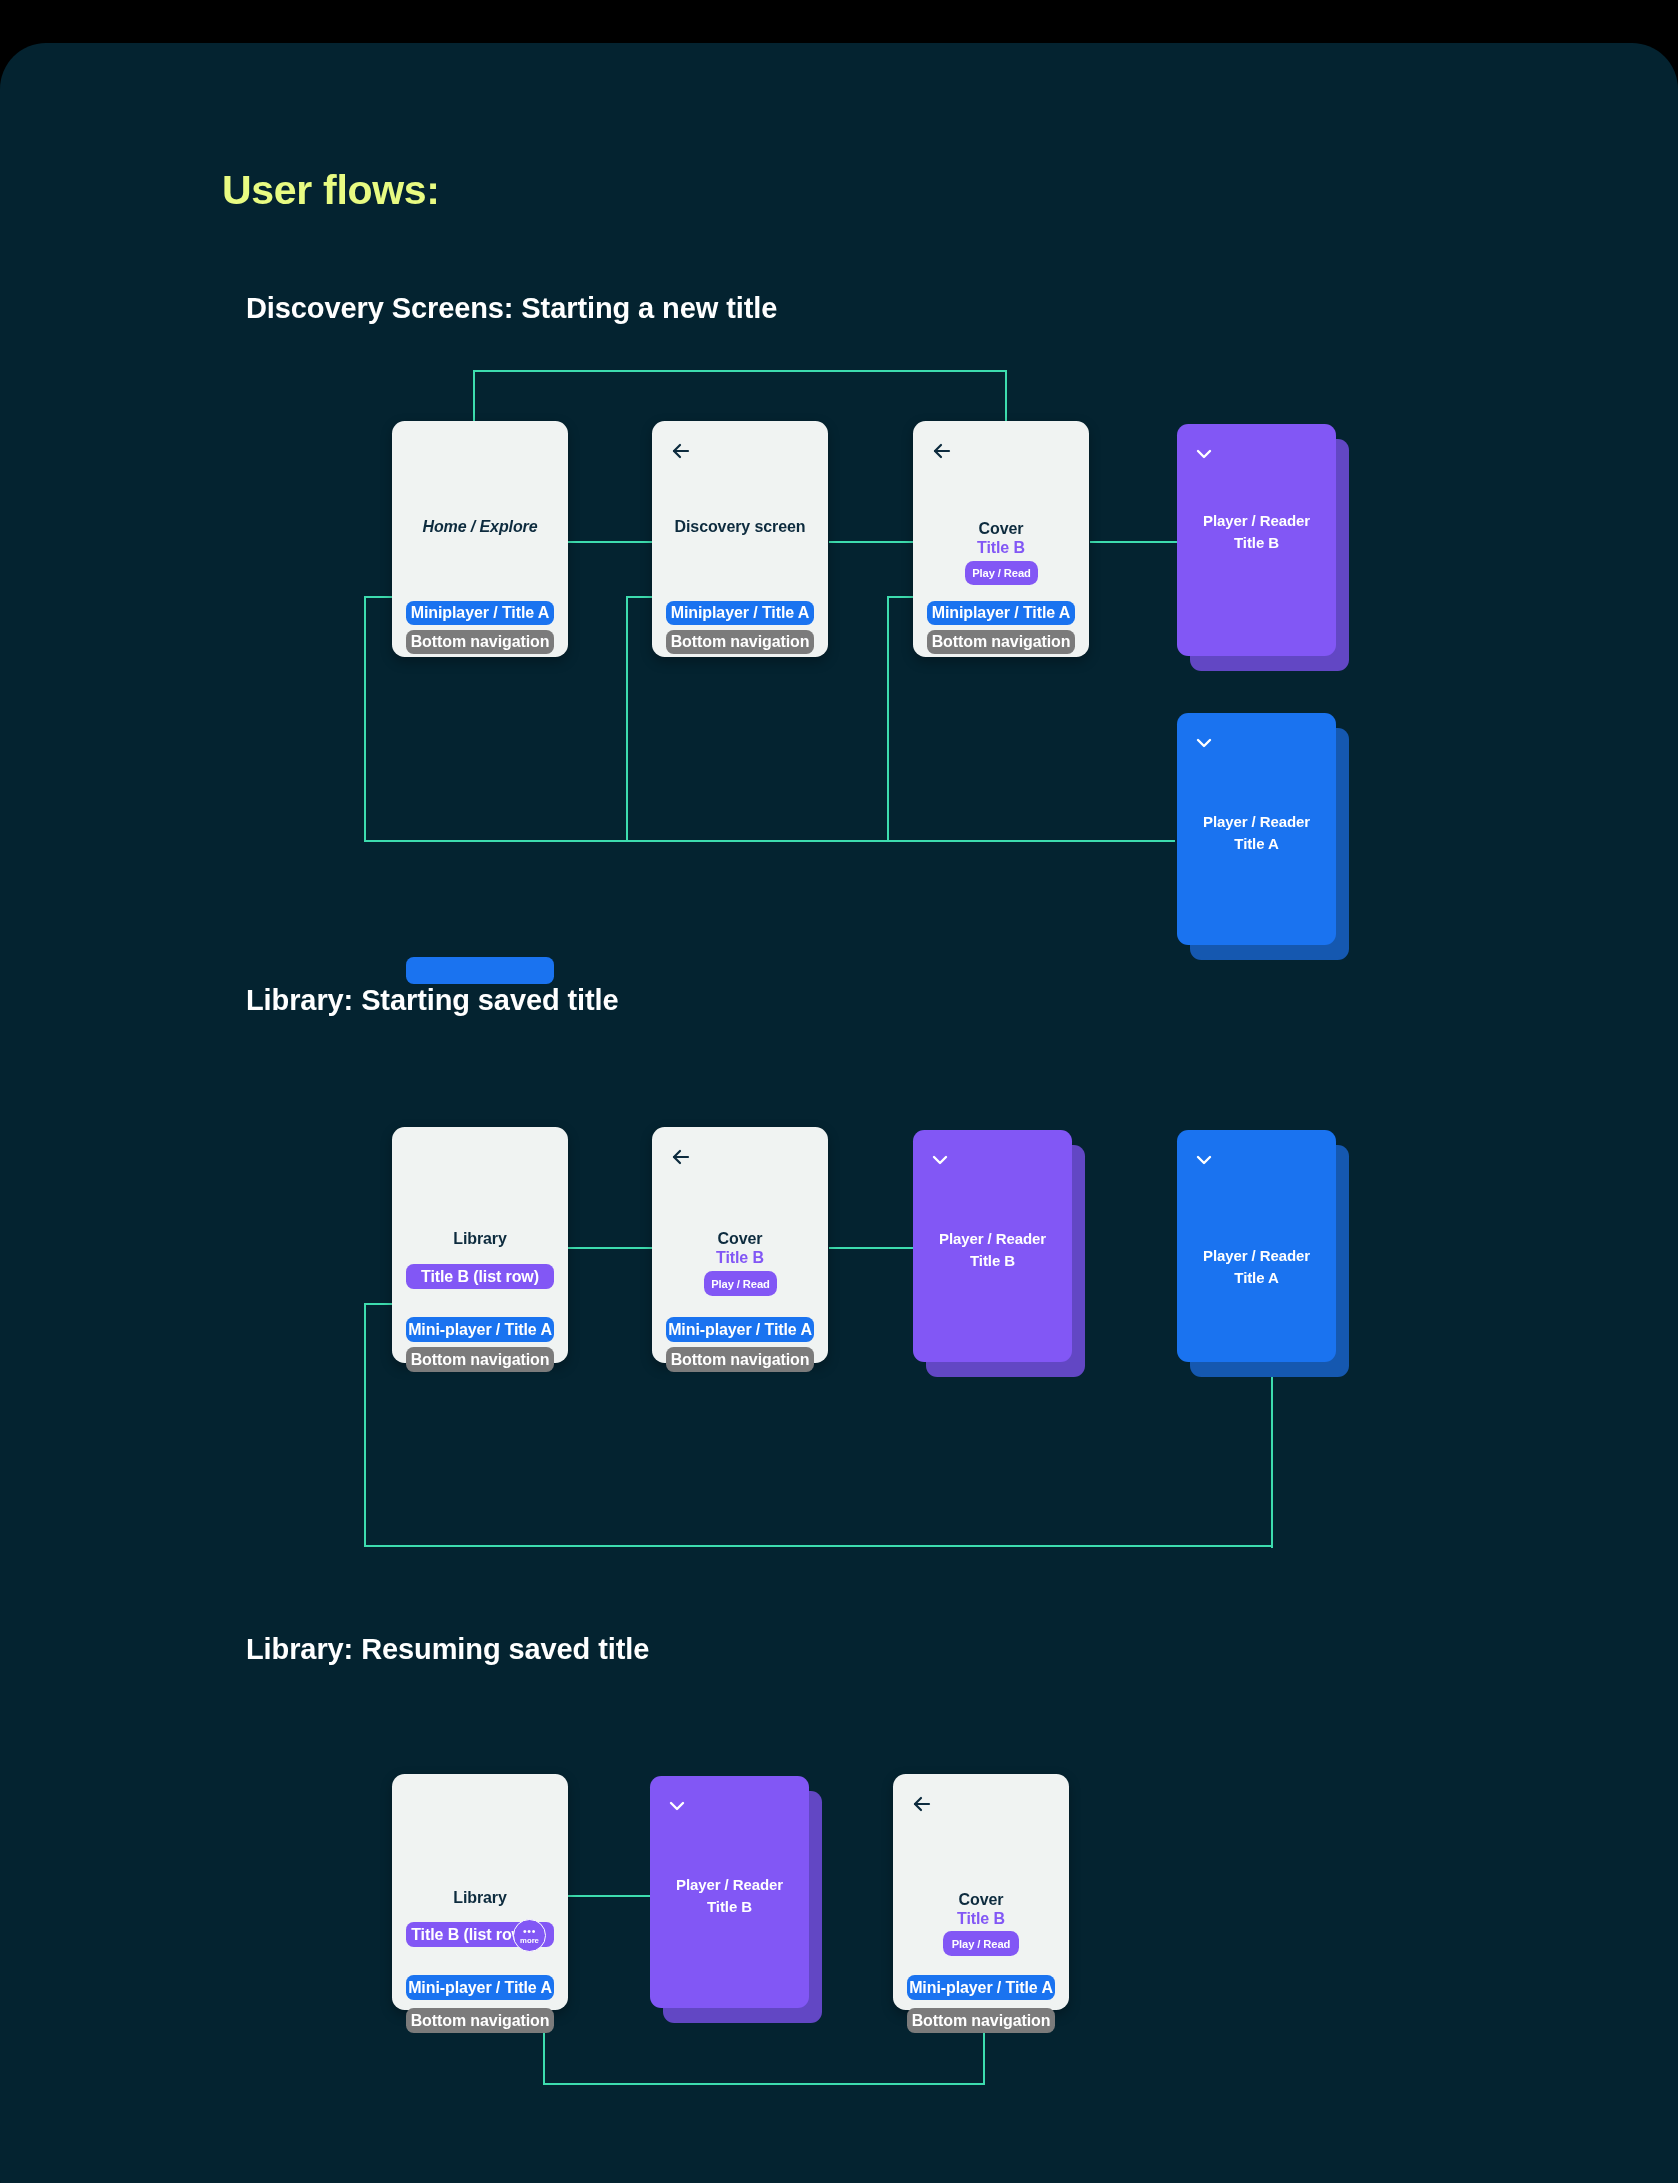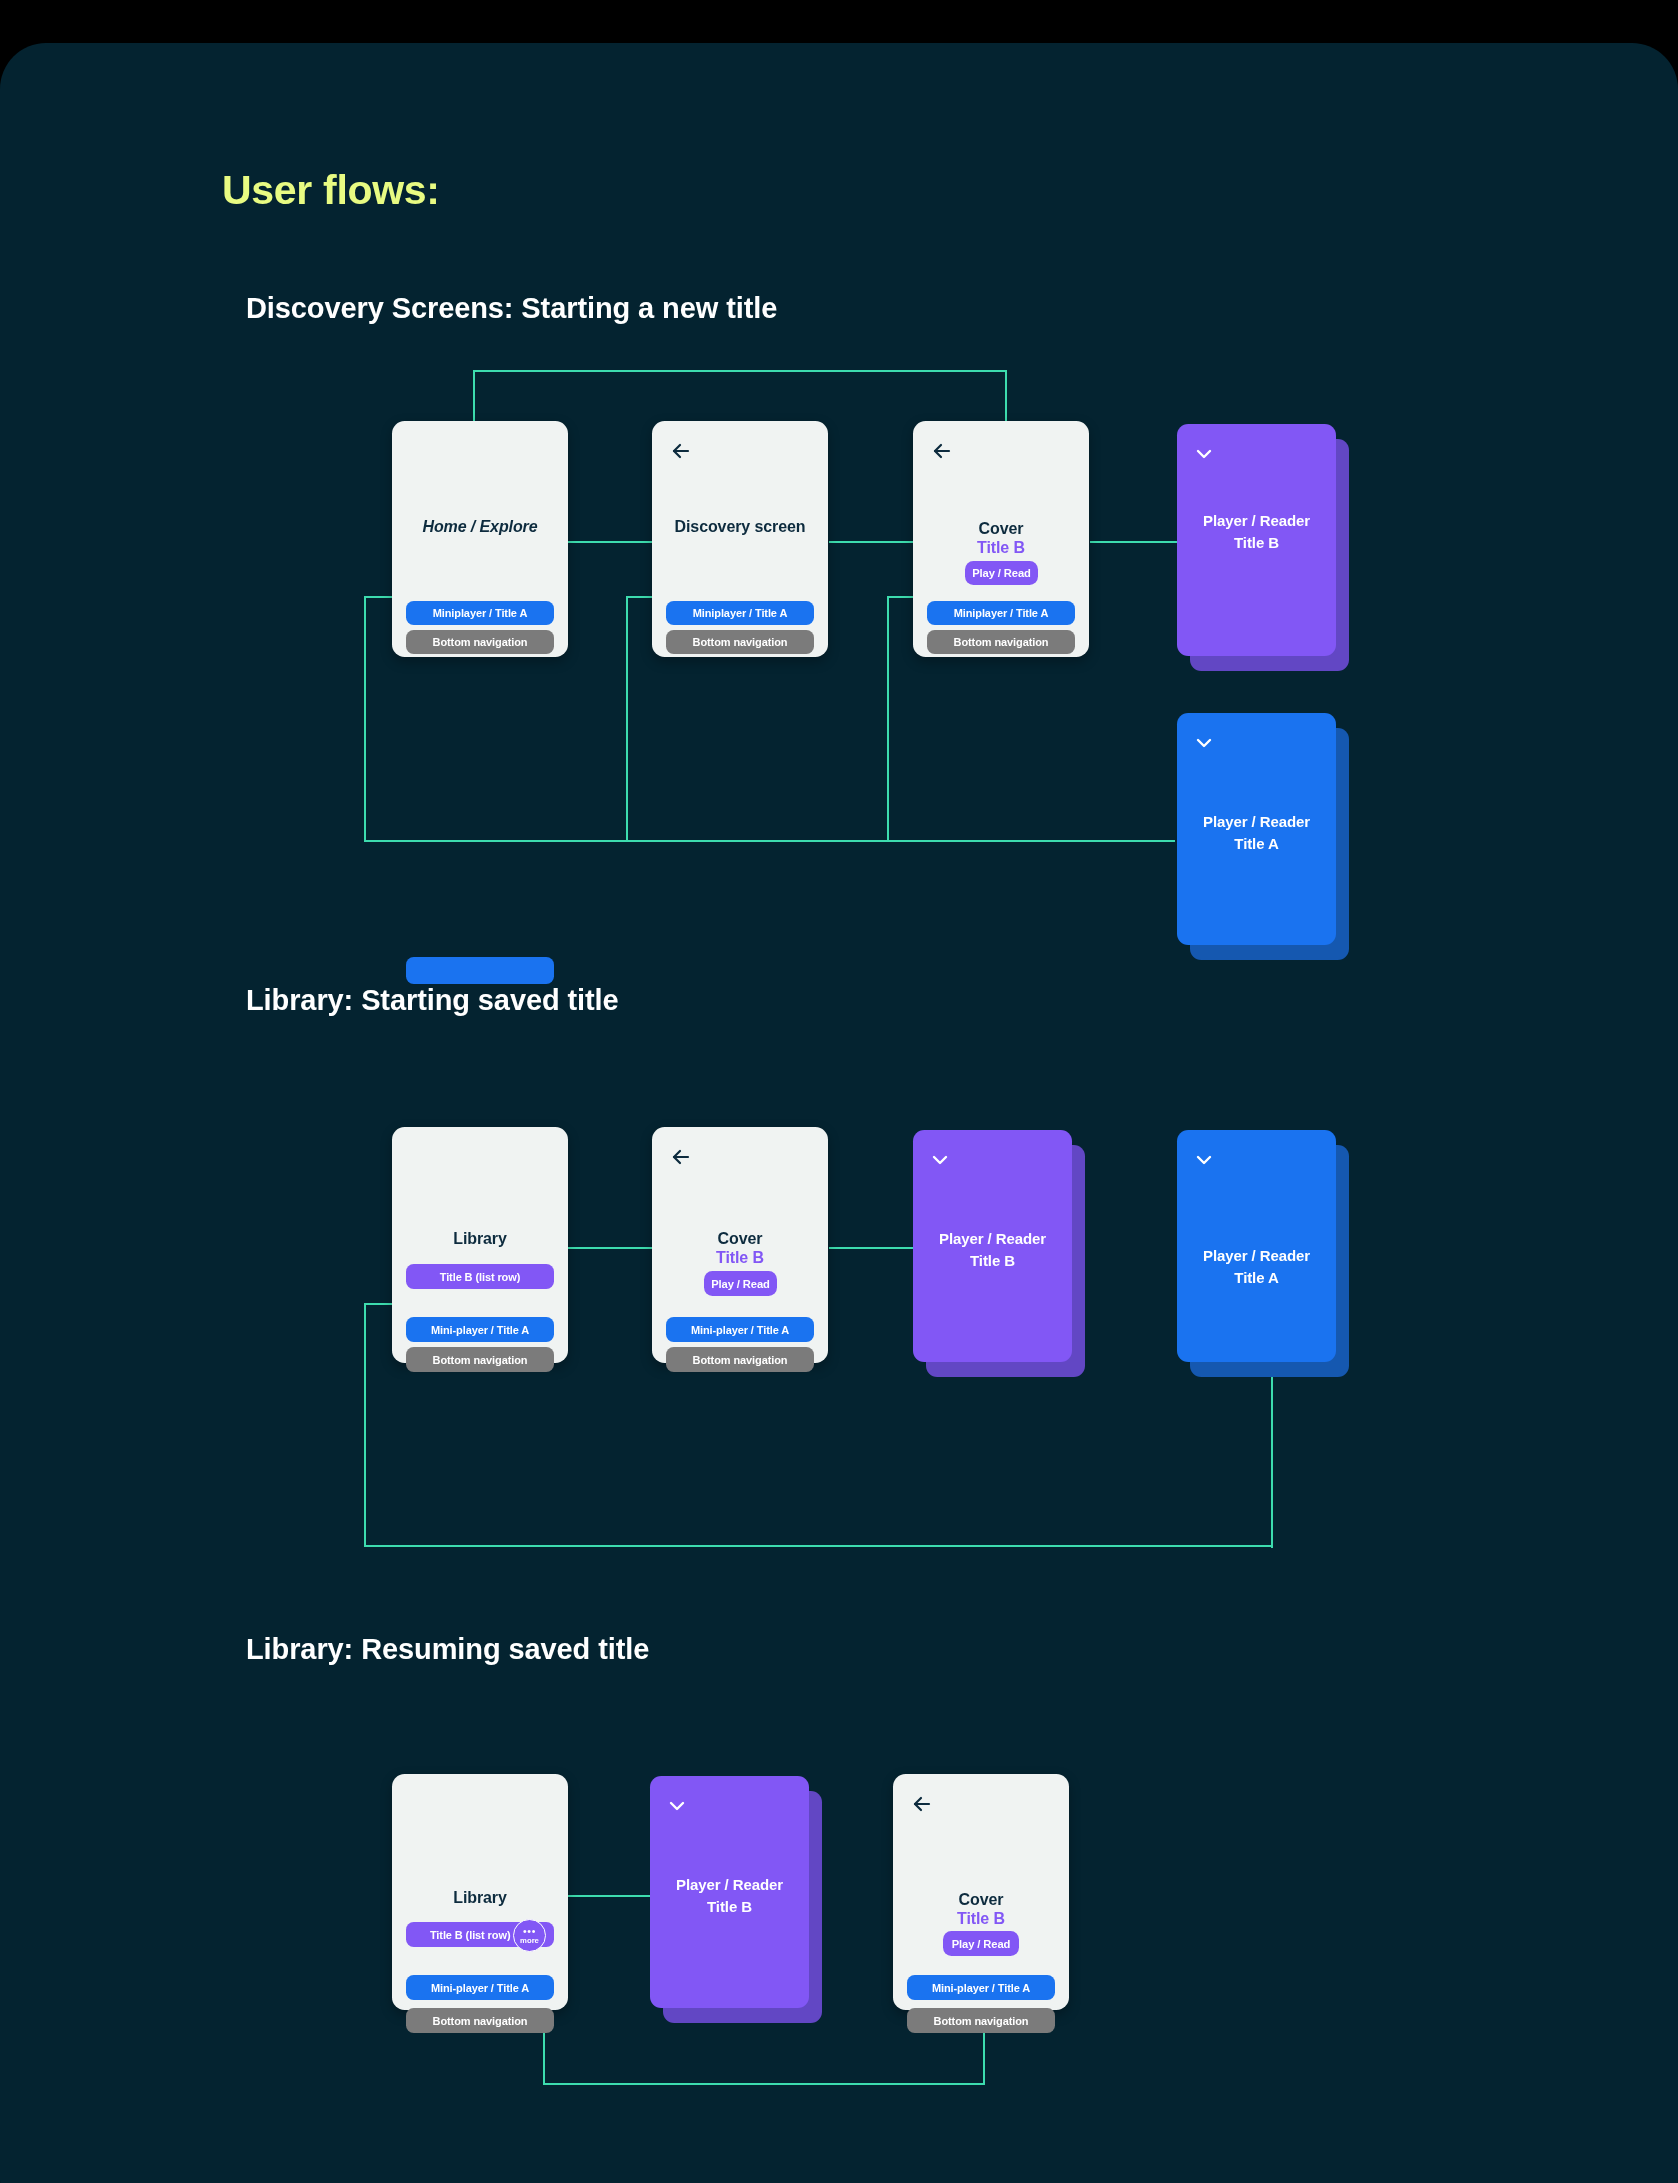--- a/index.html
+++ b/index.html
@@ -76,21 +76,21 @@
     border-radius:7.7px;
     display:flex;align-items:center;justify-content:center;
     font-weight:700;
     color:#ffffff;
     letter-spacing:-0.1px;
     box-sizing:border-box;
   }
   .pill.blue{background:#1a73f0;}
   .pill.grey{background:#7b7b7b;}
   .pill.purple{background:#8257f5;}
-  .pill.small{font-size:11px;}
+  .pill.small{font-size:16px;}
   .pill.play{font-size:11.2px;border-radius:8.4px;}
 
   .more-badge{
     position:absolute;
     width:31px;height:31px;
     border:1.4px solid #ffffff;
     border-radius:50%;
     background:#8257f5;
     display:flex;flex-direction:column;
     align-items:center;justify-content:center;

